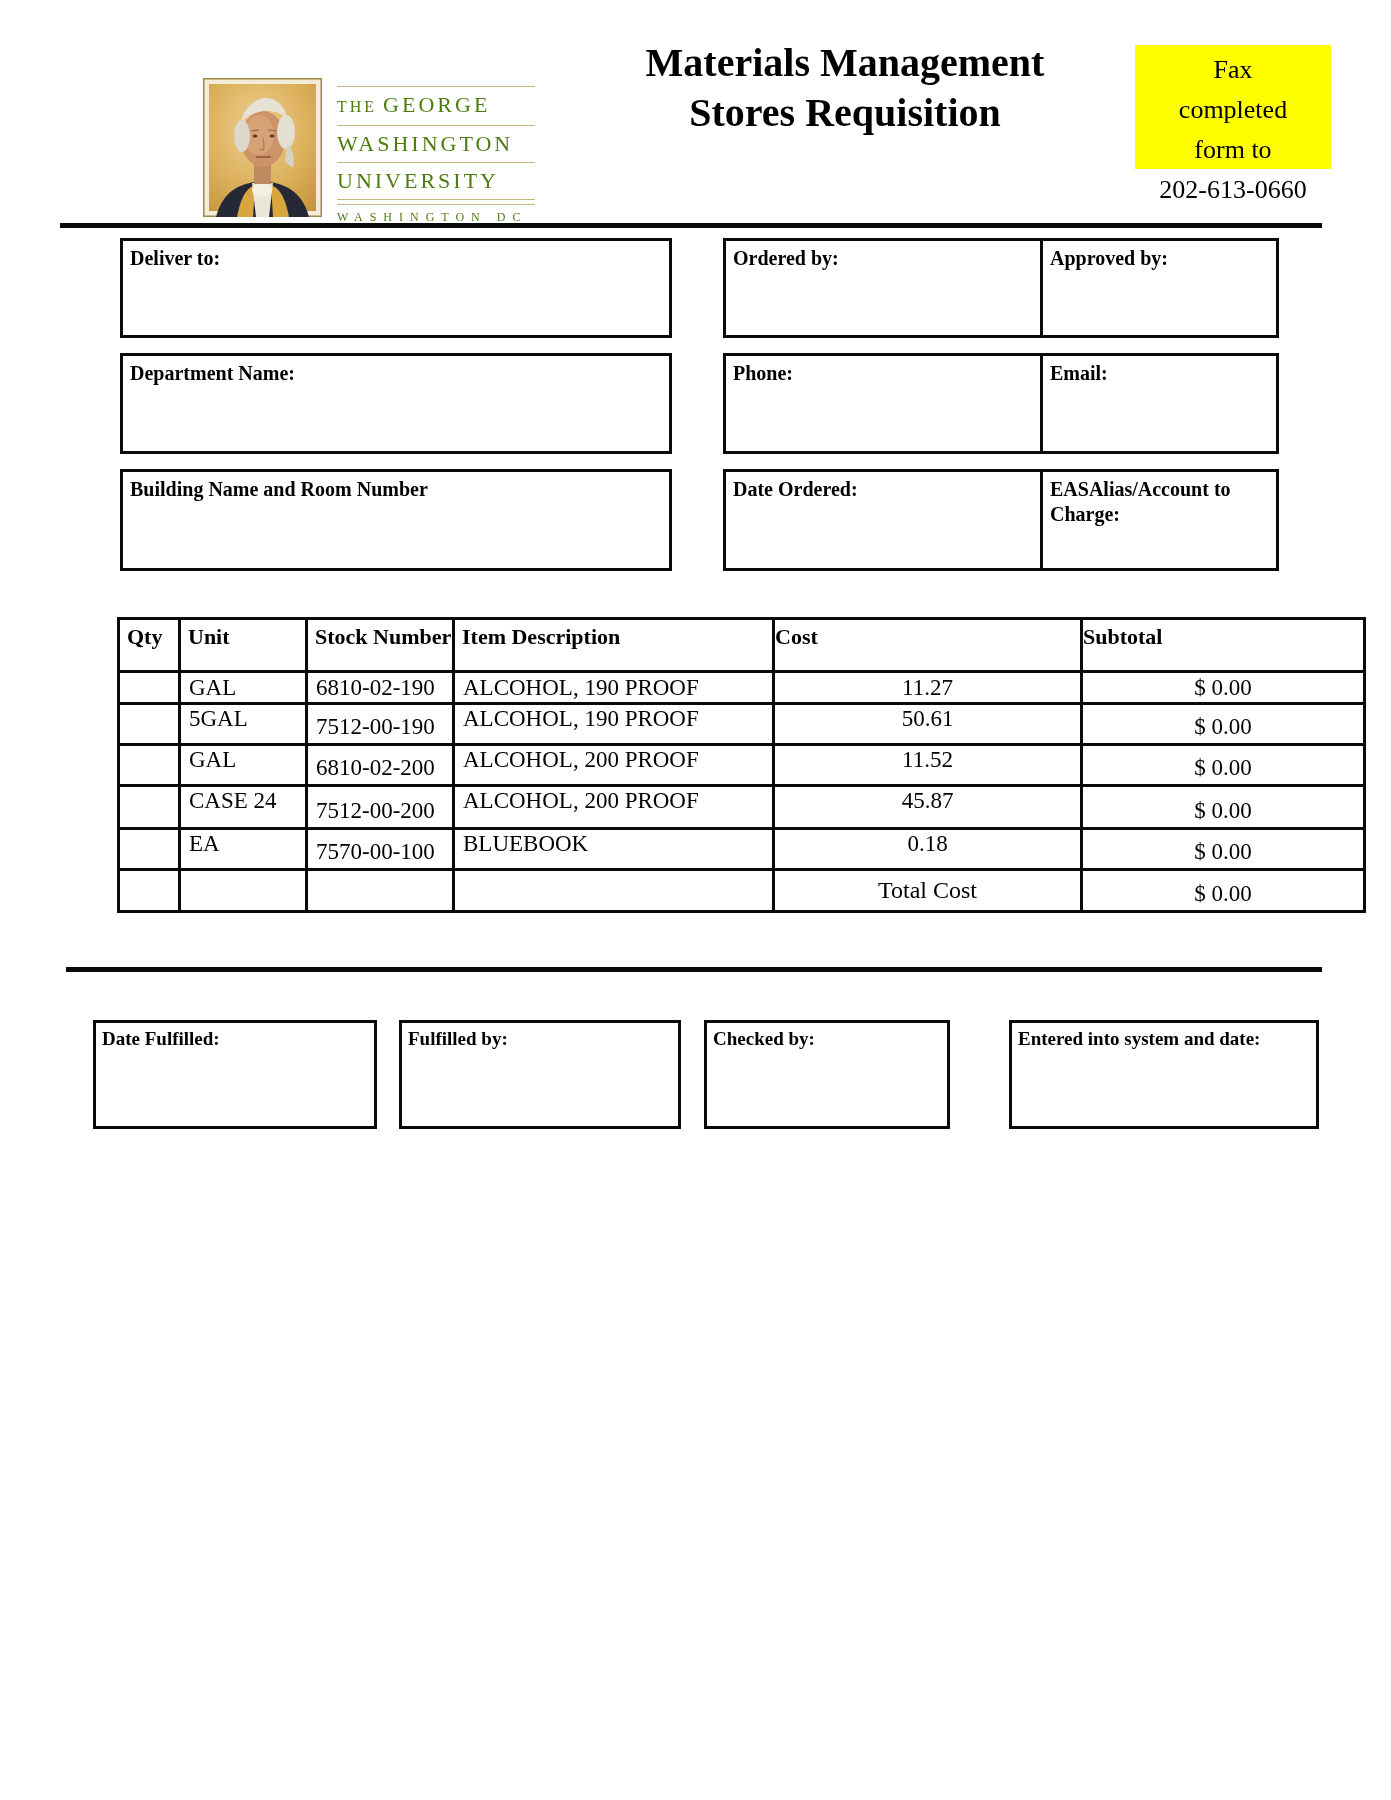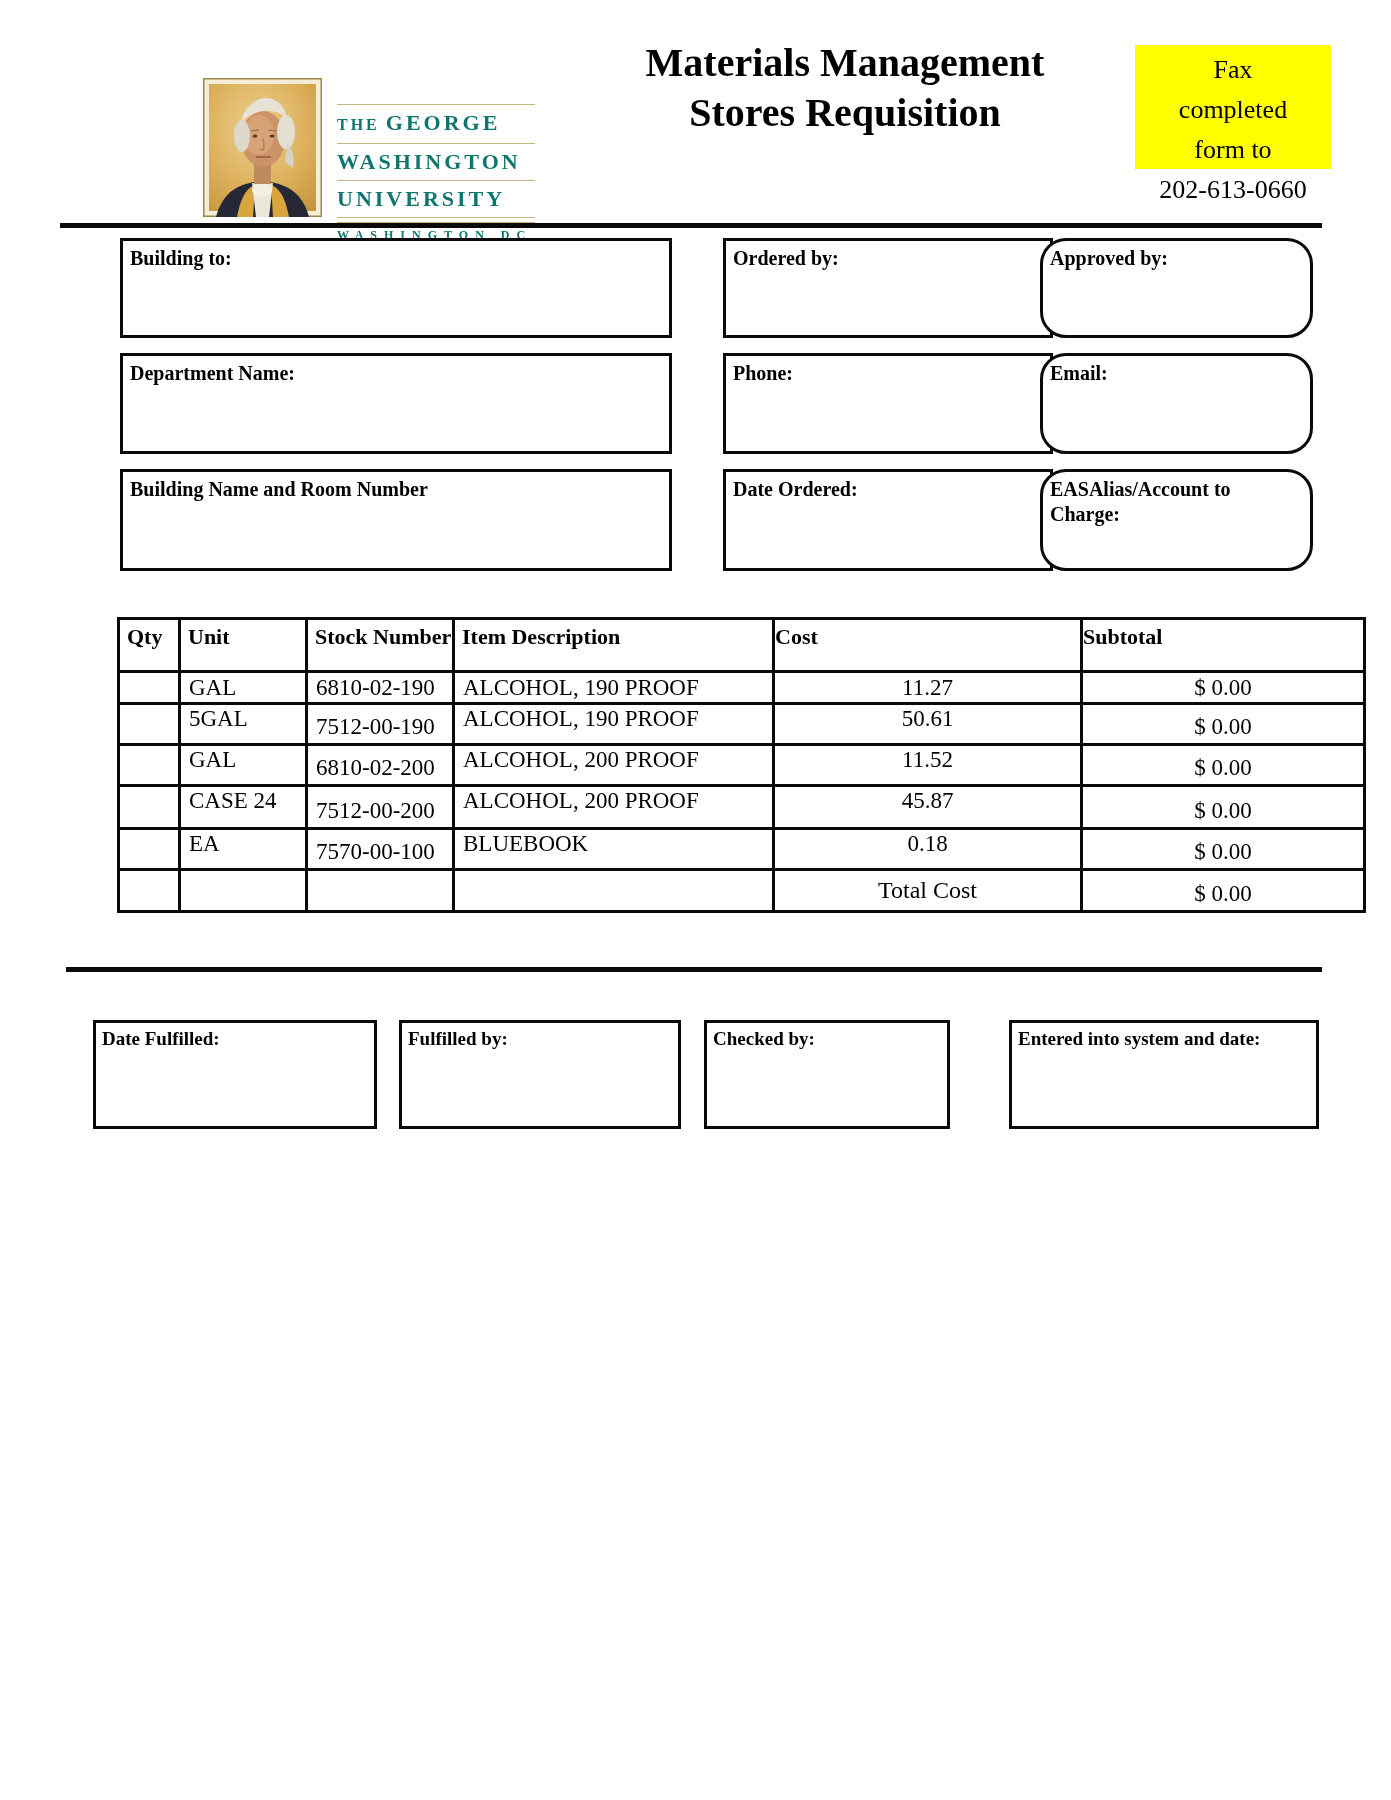--- a/index.html
+++ b/index.html
@@ -2,42 +2,42 @@
 <html><head>
 <meta charset="utf-8">
 <style>
   html,body{margin:0;padding:0;background:#ffffff;}
   .page{position:relative;width:1391px;height:1800px;background:#ffffff;overflow:hidden;
         font-family:"Liberation Serif", serif;color:#000;}
 
   
   .logo{position:absolute;left:203px;top:78px;width:332px;height:140px;}
   .portrait{position:absolute;left:0;top:0;width:119px;height:139px;display:block;}
-  .gw-text{position:absolute;left:134px;top:26px;width:198px;color:#0f766e;font-weight:bold;}
+  .gw-text{position:absolute;left:134px;top:8px;width:198px;color:#4d7c0f;}
   .gw-rule{border-top:1px solid #c9b583;height:0;}
   .gw-rule-double{height:4px;border-top:1px solid #c9b583;border-bottom:1px solid #c9b583;}
   .gw-line{font-size:22px;letter-spacing:3px;line-height:36px;white-space:nowrap;text-align:left;}
   .gw-the{font-size:16px;letter-spacing:3px;margin-right:6px;}
   .gw-small{font-size:12px;letter-spacing:7px;line-height:20px;white-space:nowrap;padding-top:2px;}
 
   .title-block{position:absolute;left:540px;top:38px;width:610px;text-align:center;}
   .title-line{font-weight:bold;font-size:40px;line-height:50px;}
   .subtitle{font-style:italic;font-size:24px;line-height:34px;margin-top:4px;}
 
   .fax-box{position:absolute;left:1135px;top:45px;width:196px;height:124px;background:#ffff00;
            text-align:center;font-size:26px;line-height:40px;padding-top:5px;box-sizing:border-box;}
 
   .sep{position:absolute;background:#0a0a0a;height:5px;}
   .sep1{left:60px;top:223px;width:1262px;}
   .sep2{left:66px;top:967px;width:1256px;}
 
   
   .fbox{position:absolute;border:3px solid #0a0a0a;background:#fff;box-sizing:border-box;}
   .fbox .lbl{font-weight:bold;font-size:20px;line-height:25px;padding:5px 7px;}
-  .colL{left:120px;width:552px;}  .colM{left:723px;width:330px;}  .colR{left:1040px;width:273px;border-radius:26px;}
+  .colL{left:120px;width:552px;}  .colM{left:723px;width:330px;}  .colR{left:1040px;width:239px;}
   .row1{top:238px;height:100px;}  .row2{top:353px;height:101px;}  .row3{top:469px;height:102px;}
 
   
   .items{position:absolute;left:117px;top:617px;border-collapse:collapse;table-layout:fixed;}
   .items td,.items th{border:3px solid #0a0a0a;overflow:hidden;box-sizing:border-box;
                       font-size:23px;background:#fff;}
   .items th{font-weight:bold;vertical-align:top;text-align:left;padding:4px 0 0 7px;font-size:22px;}
   .items th.ctr{text-align:left;padding-left:0;}
   .items td{padding:0 0 0 8px;text-align:left;vertical-align:middle;}
   .items td.ctr{text-align:center;padding-left:0;}
@@ -112,21 +112,21 @@
   <div class="fax-box">
     <div>Fax</div>
     <div>completed</div>
     <div>form to</div>
     <div>202-613-0660</div>
   </div>
 
   <div class="sep sep1"></div>
 
   <div class="fbox colL row1">
-    <div class="lbl">Building to:</div>
+    <div class="lbl">Deliver to:</div>
   </div>
   <div class="fbox colM row1">
     <div class="lbl">Ordered by:</div>
   </div>
   <div class="fbox colR row1">
     <div class="lbl">Approved by:</div>
   </div>
 
   <div class="fbox colL row2">
     <div class="lbl">Department Name:</div>

